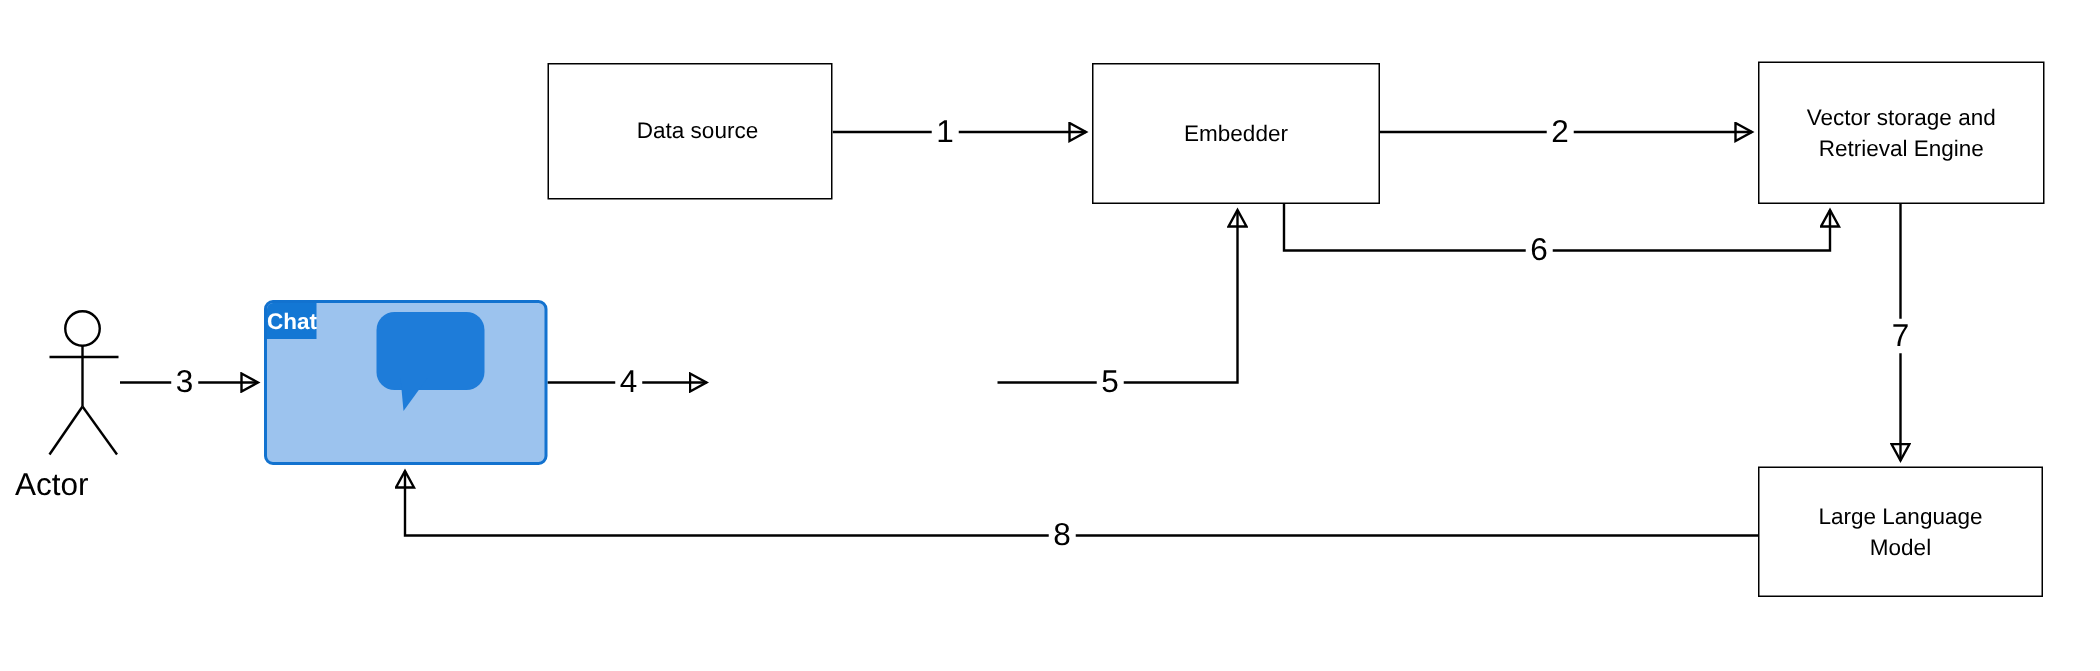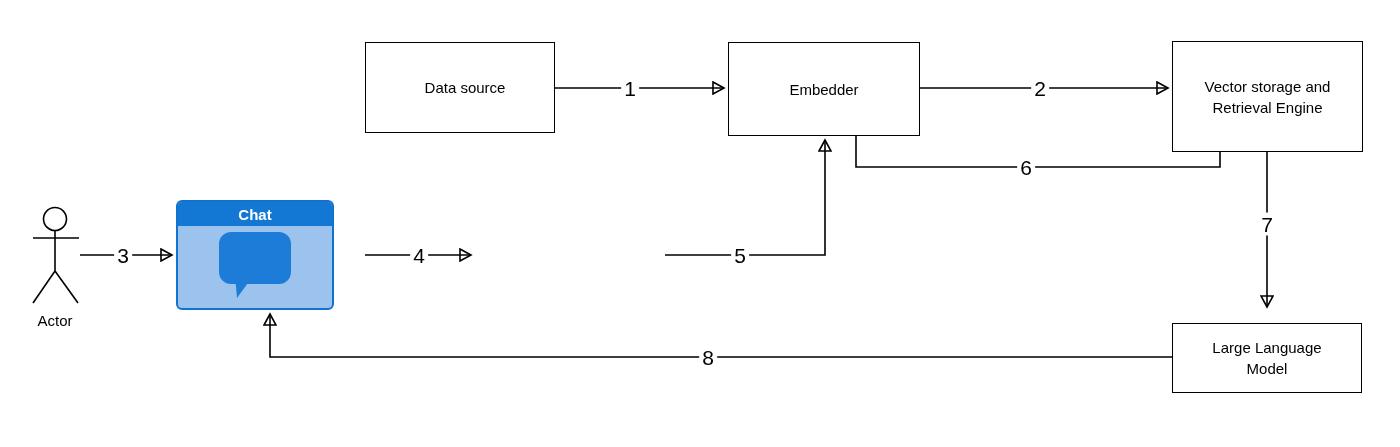--- a/index.html
+++ b/index.html
@@ -35,35 +35,35 @@
     align-items: center;
     justify-content: center;
     text-align: center;
     font-size: 15px;
     line-height: 1.4;
     color: var(--ink, #000000);
     white-space: pre-line;
   }
   .node-data-source { left: 365px; top: 42px;  width: 190px; height: 91px; padding-left: 10px; }
   .node-embedder    { left: 728px; top: 42px;  width: 192px; height: 94px; }
-  .node-vector      { left: 1172px; top: 41px; width: 191px; height: 111px; }
+  .node-vector      { left: 1172px; top: 41px; width: 191px; height: 95px; }
   .node-user-query  { left: 475px; top: 208px; width: 190px; height: 94px; }
-  .node-llm         { left: 1172px; top: 311px; width: 190px; height: 70px; margin-top: 12px; }
+  .node-llm         { left: 1172px; top: 311px; width: 190px; height: 87px; }
 
   .chat-widget {
     position: absolute;
     left: 176px; top: 200px;
-    width: 158px; height: 110px;
+    width: 189px; height: 110px;
     box-sizing: border-box;
     border: 2px solid var(--chat-border, #1272cf);
     border-radius: 6px;
     background: var(--chat-body, #9cc3ee);
     overflow: hidden;
     display: flex;
-    flex-direction: column;
+    flex-direction: row;
   }
   .chat-header {
     height: 24px;
     flex: 0 0 24px;
     background: var(--chat-header, #1377d4);
     color: #ffffff;
     font-size: 15px;
     font-weight: 600;
     display: flex;
     align-items: center;
@@ -84,22 +84,22 @@
     color: var(--ink, #000000);
     font-size: 21px;
     line-height: 1;
     padding: 1px 3px;
   }
   .actor-svg { position: absolute; left: 20px; top: 205px; }
   .actor-label {
     position: absolute;
     left: 10px; top: 312px;
     width: 90px;
-    text-align: center;
-    font-size: 15px;
+    text-align: left;
+    font-size: 21px;
     color: var(--ink, #000000);
   }
 </style>
 </head>
 <body>
 
 <div class="canvas">
 
   <svg class="edges-layer" viewBox="0 0 1400 447" xmlns="http://www.w3.org/2000/svg">
     <defs>

